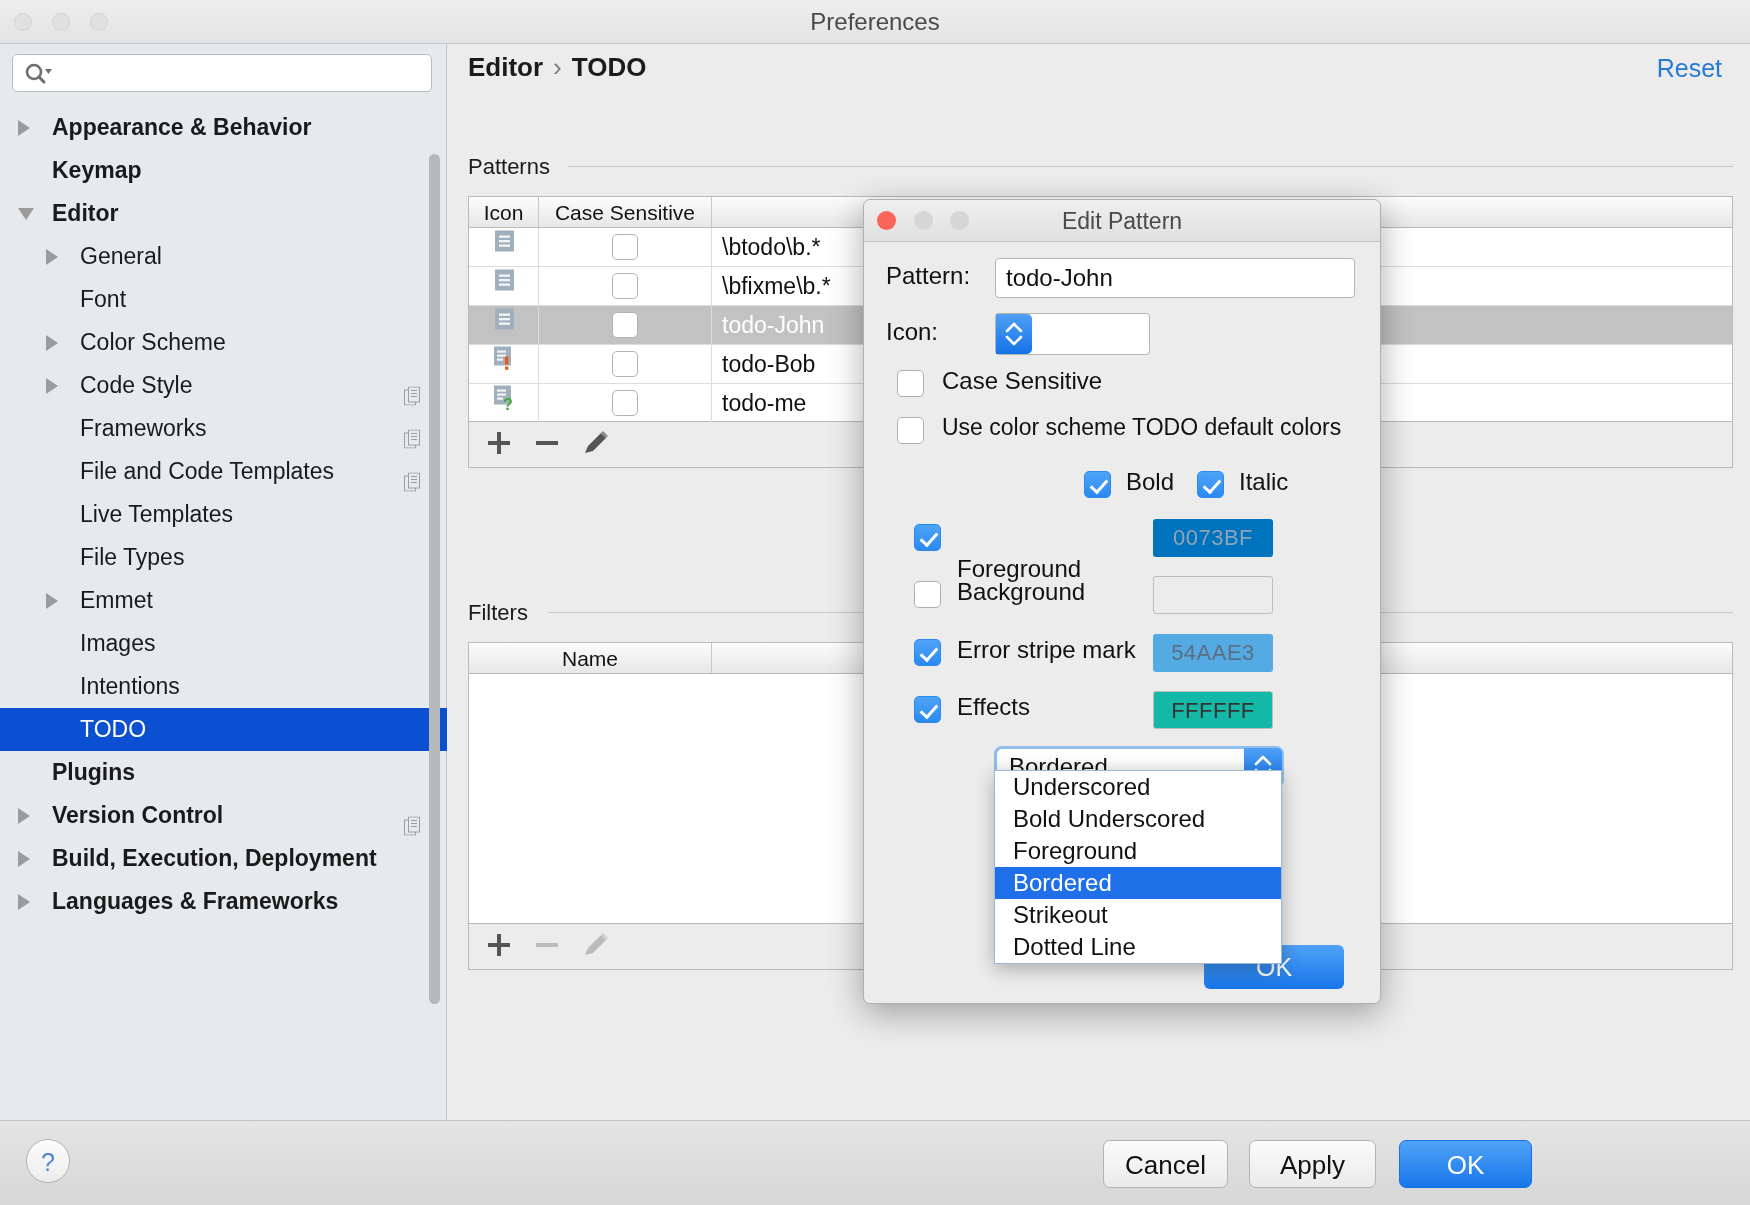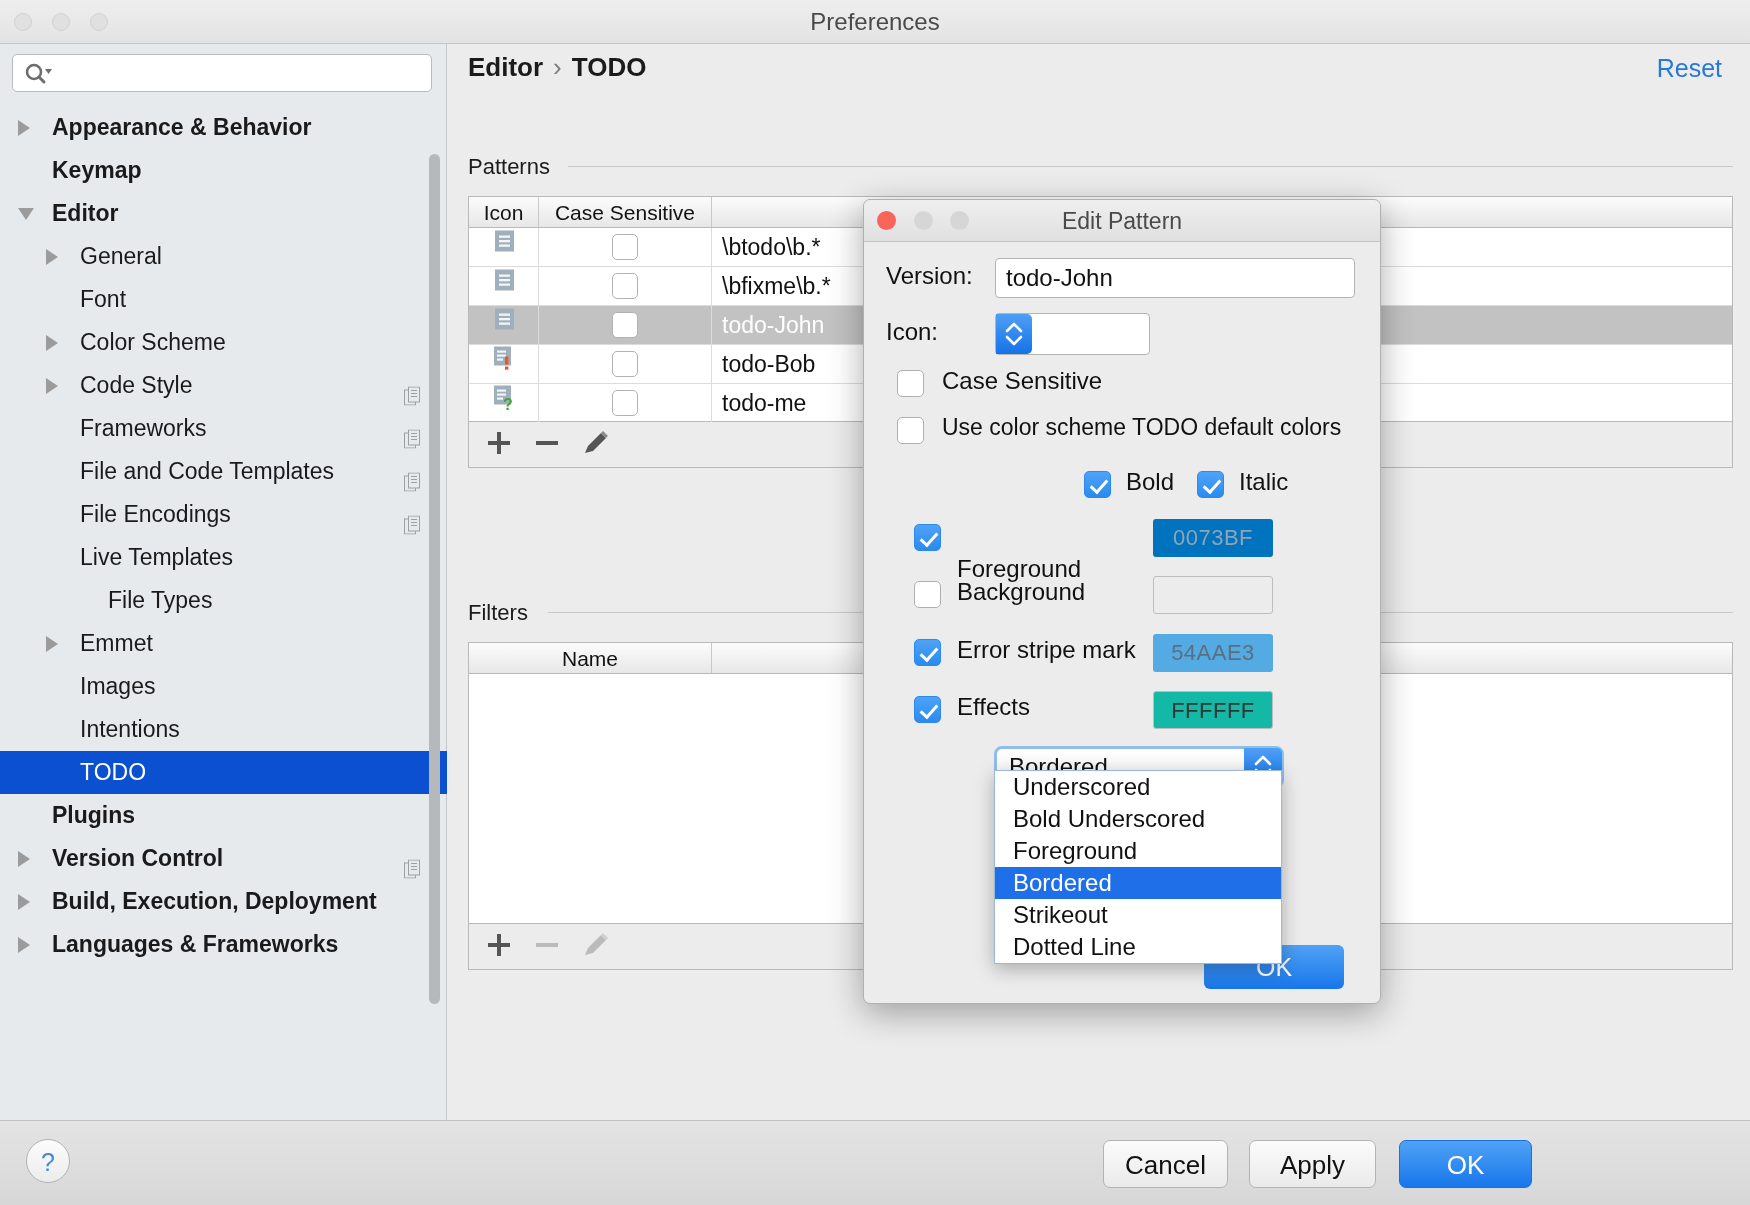--- a/index.html
+++ b/index.html
@@ -311,34 +311,24 @@
           <span class="tlabel" style="left: 80px;">File and Code Templates</span>
           <span class="copy-badge"><svg width="17" height="19" viewBox="0 0 17 19">
               <rect x="0.5" y="3.5" width="11" height="15" fill="none" stroke="#9aa0a6"></rect>
               <rect x="4.5" y="0.5" width="11" height="15" fill="#e6eaed" stroke="#9aa0a6"></rect>
               <line x1="7" y1="4" x2="13" y2="4" stroke="#9aa0a6"></line>
               <line x1="7" y1="7" x2="13" y2="7" stroke="#9aa0a6"></line>
               <line x1="7" y1="10" x2="13" y2="10" stroke="#9aa0a6"></line>
             </svg></span>
         </div>
         <div class="titem">
-          <span class="tlabel" style="left: 80px;">File Encodings</span>
-          <span class="copy-badge"><svg width="17" height="19" viewBox="0 0 17 19">
-              <rect x="0.5" y="3.5" width="11" height="15" fill="none" stroke="#9aa0a6"></rect>
-              <rect x="4.5" y="0.5" width="11" height="15" fill="#e6eaed" stroke="#9aa0a6"></rect>
-              <line x1="7" y1="4" x2="13" y2="4" stroke="#9aa0a6"></line>
-              <line x1="7" y1="7" x2="13" y2="7" stroke="#9aa0a6"></line>
-              <line x1="7" y1="10" x2="13" y2="10" stroke="#9aa0a6"></line>
-            </svg></span>
-        </div>
-        <div class="titem">
           <span class="tlabel" style="left: 80px;">Live Templates</span>
         </div>
         <div class="titem">
-          <span class="tlabel" style="left: 80px; margin-left: 28px;">File Types</span>
+          <span class="tlabel" style="left: 80px;">File Types</span>
         </div>
         <div class="titem">
           <span class="tw-arrow arrow-right" style="left: 46px;"></span>
           <span class="tlabel" style="left: 80px;">Emmet</span>
         </div>
         <div class="titem">
           <span class="tlabel" style="left: 80px;">Images</span>
         </div>
         <div class="titem">
           <span class="tlabel" style="left: 80px;">Intentions</span>
@@ -515,21 +505,21 @@
   </div>
 
   <div class="dialog">
     <div class="dlg-bar">
       <span class="dlight dl1"></span>
       <span class="dlight dl2"></span>
       <span class="dlight dl3"></span>
       <div class="dlg-title">Edit Pattern</div>
     </div>
 
-    <div class="dlbl" style="left:22px; top:62px;">Version:</div>
+    <div class="dlbl" style="left:22px; top:62px;">Pattern:</div>
     <div class="dfield" style="left:131px; top:58px; width:360px; height:40px;">todo-John</div>
 
     <div class="dlbl" style="left:22px; top:118px;">Icon:</div>
     <div class="dfield" style="left:131px; top:113px; width:155px; height:42px; padding-left:0;">
       <span style="position:absolute;left:14px;top:9px;">
         <svg width="26" height="24" viewBox="0 0 26 24">
           <rect x="4" y="2" width="18" height="20" fill="#9fb0bc"></rect>
           <rect x="8" y="7" width="10" height="2.2" fill="#f2f5f7"></rect>
           <rect x="8" y="11" width="10" height="2.2" fill="#f2f5f7"></rect>
           <rect x="8" y="15" width="10" height="2.2" fill="#f2f5f7"></rect>

